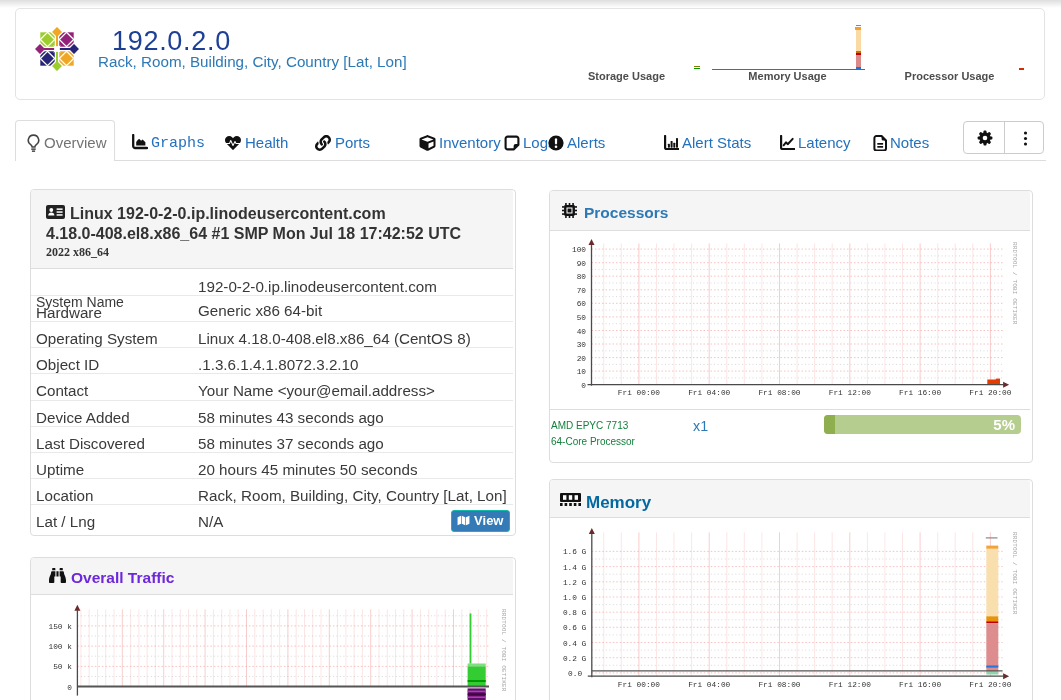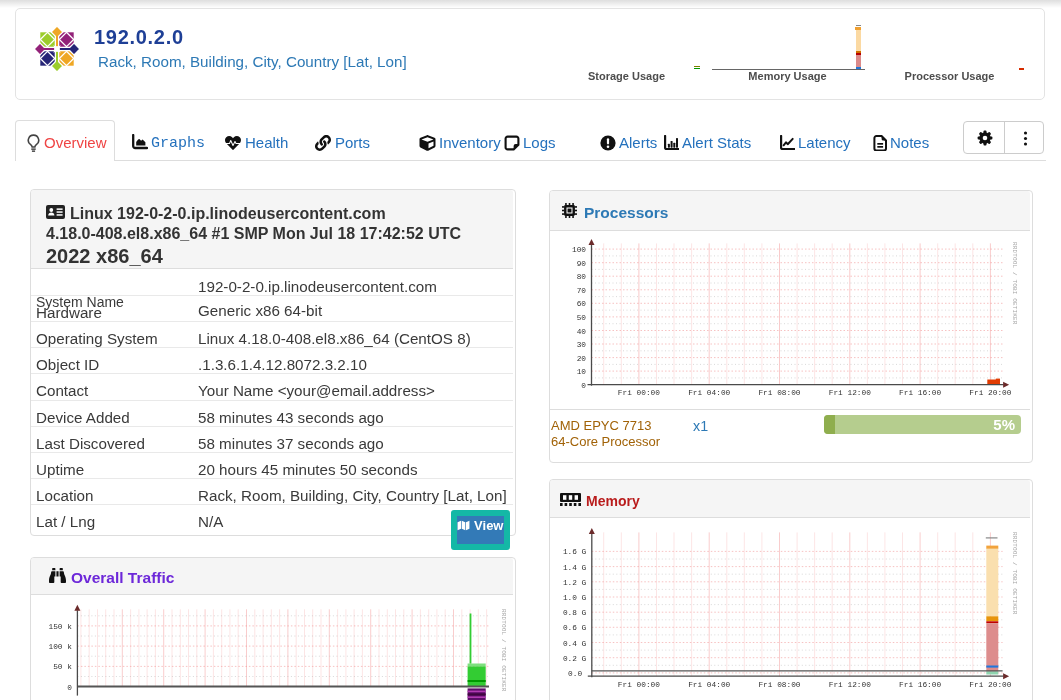--- a/index.html
+++ b/index.html
@@ -29,40 +29,40 @@
 <path d="M46.9 24 L41 29.9 L35.1 24 L41 18.1 Z" fill="#262577" stroke="#fff" stroke-width="1.25" stroke-linejoin="round"></path>
 <path d="M24 46.9 L18.1 41 L24 35.1 L29.9 41 Z" fill="#9CCD2C" stroke="#fff" stroke-width="1.25" stroke-linejoin="round"></path>
 <path d="M1.1 24 L7 18.1 L12.9 24 L7 29.9 Z" fill="#932279" stroke="#fff" stroke-width="1.25" stroke-linejoin="round"></path>
 <rect x="23" y="7" width="2" height="14.2" fill="#EFA724"></rect>
 <rect x="26.8" y="23" width="14.2" height="2" fill="#262577"></rect>
 <rect x="23" y="26.8" width="2" height="14.2" fill="#9CCD2C"></rect>
 <rect x="7" y="23" width="14.2" height="2" fill="#932279"></rect>
 <path d="M24 18.8 L25.5 22.5 L29.2 24 L25.5 25.5 L24 29.2 L22.5 25.5 L18.8 24 L22.5 22.5 Z" fill="#fff" transform="rotate(45 24 24)"></path>
 </g>
   </svg>
-<div class="abs" style="left:94px;top:26px;font-size:20px;font-weight:bold;color:#1e3f96;letter-spacing:0.7px;">192.0.2.0</div>
+<div class="abs" style="left:112px;top:26px;font-size:27px;font-weight:normal;color:#1e3f96;letter-spacing:0.7px;">192.0.2.0</div>
 <div class="abs" style="left:98px;top:53px;font-size:15.2px;color:#2d79b5;">Rack, Room, Building, City, Country [Lat, Lon]</div>
 <div class="minilabel" style="left:561px;top:69.5px;width:131px;">Storage Usage</div>
 <div class="minilabel" style="left:722px;top:69.5px;width:131px;">Memory Usage</div>
 <div class="minilabel" style="left:879px;top:69.5px;width:141px;">Processor Usage</div>
 <div class="abs" style="left:694px;top:66px;width:5.5px;height:1.3px;background:#7f7f00;"></div>
 <div class="abs" style="left:694px;top:68px;width:5.5px;height:1.4px;background:#009900;"></div>
 <div class="abs" style="left:712px;top:69px;width:153px;height:1.2px;background:#666;"></div>
 <div class="abs" style="left:856px;top:25px;width:5px;height:1px;background:#888;"></div>
 <div class="abs" style="left:854.5px;top:27px;width:6px;height:2.5px;background:#f0a030;"></div>
 <div class="abs" style="left:855.5px;top:29.5px;width:5px;height:21.5px;background:#fbd9a2;"></div>
 <div class="abs" style="left:855.5px;top:51px;width:5px;height:1.5px;background:#d07000;"></div>
 <div class="abs" style="left:855.5px;top:52.5px;width:5px;height:2px;background:#b80000;"></div>
 <div class="abs" style="left:855.5px;top:54.5px;width:5px;height:12px;background:#db8a8a;"></div>
 <div class="abs" style="left:855.5px;top:66.5px;width:5px;height:2.3px;background:#2076d8;"></div>
 <div class="abs" style="left:1019px;top:68px;width:4.5px;height:2px;background:#d62c00;"></div>
 
 <div class="abs" style="left:15px;top:159.5px;width:1031px;height:1px;background:#ddd;"></div>
 <div class="abs" style="left:15px;top:119.5px;width:100px;height:41px;background:#fff;border:1px solid #ddd;border-bottom:none;border-radius:4px 4px 0 0;box-sizing:border-box;"></div>
-<div class="tab" style="left:27px;color:#ef4444;">
+<div class="tab" style="left:27px;color:#737373;">
 <svg width="13" height="18" viewBox="0 0 12 17" style="vertical-align:-4px;margin-right:4px;">
       <path d="M6 1.1a4.9 4.9 0 0 0-2.7 9c.8.55 1.3 1.35 1.45 2.25h2.5c.15-.9.65-1.7 1.45-2.25a4.9 4.9 0 0 0-2.7-9z" fill="none" stroke="#444" stroke-width="1.5"></path>
       <line x1="3.9" y1="14.3" x2="8.1" y2="14.3" stroke="#444" stroke-width="1.4"></line>
       <line x1="4.5" y1="16.2" x2="7.5" y2="16.2" stroke="#444" stroke-width="1.4"></line>
     </svg>Overview</div>
 <div class="tab" style="left:131px;font-family:Liberation Mono, monospace;"><svg width="17" height="16" viewBox="0 0 17 16">
       <path d="M2.2 1v11a2 2 0 0 0 2 2H16" fill="none" stroke="#111" stroke-width="2.3" stroke-linecap="round"></path>
       <path d="M5.2 11.4 L5.2 8.1 C6.2 6.3 7.2 5.3 8.4 5 L10.1 6.7 L11.6 5.5 L14.4 8.3 L14.4 11.4 Z" fill="#111"></path>
     </svg>Graphs</div>
 <div class="tab" style="left:224px;"><svg width="18" height="16" viewBox="0 0 512 512">
@@ -71,21 +71,21 @@
 <div class="tab" style="left:314px;"><svg width="18" height="16" viewBox="0 0 512 512">
       <path fill="#111" d="M326.612 185.391c59.747 59.809 58.927 155.698.36 214.59-.11.12-.24.25-.36.37l-67.2 67.2c-59.27 59.27-155.699 59.262-214.96 0-59.27-59.26-59.27-155.7 0-214.96l37.106-37.106c9.84-9.84 26.786-3.3 27.294 10.606.648 17.722 3.826 35.527 9.69 52.721 1.986 5.822.567 12.262-3.783 16.612l-13.087 13.087c-28.026 28.026-28.905 73.66-1.155 101.96 28.024 28.579 74.086 28.749 102.325.51l67.2-67.19c28.191-28.191 28.073-73.757 0-101.83-3.701-3.694-7.429-6.564-10.341-8.569a16.037 16.037 0 0 1-6.947-12.606c-.396-10.567 3.348-21.456 11.698-29.806l21.054-21.055c5.521-5.521 14.182-6.199 20.584-1.731a152.482 152.482 0 0 1 20.522 17.197zM467.547 44.449c-59.261-59.262-155.69-59.27-214.96 0l-67.2 67.2c-.12.12-.25.25-.36.37-58.566 58.892-59.387 154.781.36 214.59a152.454 152.454 0 0 0 20.521 17.196c6.402 4.468 15.064 3.789 20.584-1.731l21.054-21.055c8.35-8.35 12.094-19.239 11.698-29.806a16.037 16.037 0 0 0-6.947-12.606c-2.912-2.005-6.64-4.875-10.341-8.569-28.073-28.073-28.191-73.639 0-101.83l67.2-67.19c28.239-28.239 74.3-28.069 102.325.51 27.75 28.3 26.872 73.934-1.155 101.96l-13.087 13.087c-4.35 4.35-5.769 10.79-3.783 16.612 5.864 17.194 9.042 34.999 9.69 52.721.509 13.906 17.454 20.446 27.294 10.606l37.106-37.106c59.271-59.259 59.271-155.699.001-214.959z"></path>
     </svg>Ports</div>
 <div class="tab" style="left:395px;padding-left:24px;"><svg width="17" height="16" viewBox="0 0 512 512">
       <path fill="#111" d="M239.1 6.3l-208 78c-18.7 7-31.1 25-31.1 45v225.1c0 18.2 10.3 34.8 26.5 42.9l208 104c13.5 6.8 29.4 6.8 42.9 0l208-104c16.3-8.1 26.5-24.8 26.5-42.9V129.3c0-20-12.4-37.9-31.1-44.9l-208-78C262 2.2 250 2.2 239.1 6.3zM256 68.4l192 72v1.1l-192 78-192-78v-1.1l192-72zm32 356V275.5l160-65v133.9l-160 80z"></path>
     </svg>Inventory</div>
 <div class="tab" style="left:504px;"><svg width="16" height="16" viewBox="0 0 16 16">
       <path d="M3.6 1.6h8.8a2 2 0 0 1 2 2v6.1l-4.7 4.7H3.6a2 2 0 0 1-2-2V3.6a2 2 0 0 1 2-2z" fill="none" stroke="#111" stroke-width="2.1"></path>
       <path d="M14.6 9l-5 5v-3a2 2 0 0 1 2-2z" fill="#111"></path>
     </svg>Logs</div>
-<div class="tab" style="left:600px;"><svg width="16" height="16" viewBox="0 0 16 16">
+<div class="tab" style="left:548px;"><svg width="16" height="16" viewBox="0 0 16 16">
       <circle cx="8" cy="8" r="7.6" fill="#111"></circle>
       <rect x="6.9" y="3.2" width="2.2" height="6.2" rx="1.1" fill="#fff"></rect>
       <circle cx="8" cy="11.8" r="1.3" fill="#fff"></circle>
     </svg>Alerts</div>
 <div class="tab" style="left:663px;"><svg width="16" height="16" viewBox="0 0 16 16">
       <path d="M2.1 1v11.4a1.6 1.6 0 0 0 1.6 1.6H15.6" fill="none" stroke="#111" stroke-width="2.2" stroke-linecap="round"></path>
       <rect x="4.9" y="8.7" width="2" height="4" rx="0.6" fill="#111"></rect>
       <rect x="7.6" y="6" width="2" height="6.7" rx="0.6" fill="#111"></rect>
       <rect x="10.3" y="7.7" width="2" height="5" rx="0.6" fill="#111"></rect>
       <rect x="13" y="3" width="2" height="9.7" rx="0.6" fill="#111"></rect>
@@ -129,51 +129,51 @@
 <svg class="abs" style="left:46px;top:205px;" width="19" height="14" viewBox="0 0 19 14">
     <rect x="0" y="0" width="19" height="14" rx="2" fill="#222"></rect>
     <circle cx="5.3" cy="5" r="1.9" fill="#fff"></circle>
     <path d="M2.2 10.6c0-1.9 1.4-3 3.1-3s3.1 1.1 3.1 3z" fill="#fff"></path>
     <rect x="10.6" y="3.4" width="6" height="1.5" fill="#fff"></rect>
     <rect x="10.6" y="6.3" width="6" height="1.5" fill="#fff"></rect>
     <rect x="10.6" y="9.2" width="6" height="1.5" fill="#fff"></rect>
   </svg>
 <div class="abs" style="left:70px;top:204.5px;font-size:16px;font-weight:bold;color:#333;">Linux 192-0-2-0.ip.linodeusercontent.com</div>
 <div class="abs" style="left:46px;top:224.5px;font-size:16px;font-weight:bold;color:#333;">4.18.0-408.el8.x86_64 #1 SMP Mon Jul 18 17:42:52 UTC</div>
-<div class="abs" style="left:46px;top:244.5px;font-size:20px;font-weight:bold;color:#333;">2022 x86_64</div>
+<div class="abs" style="left:46px;top:244.5px;font-size:12px;font-weight:bold;color:#333;font-family:Liberation Serif, serif;">2022 x86_64</div>
 <div class="abs" style="left:36px;top:294px;font-size:14px;color:#3a3a3a;">System Name</div>
 <div class="abs" style="left:198px;top:277.5px;font-size:15.2px;color:#3a3a3a;">192-0-2-0.ip.linodeusercontent.com</div>
 <div class="abs" style="left:36px;top:303.7px;font-size:15.2px;color:#3a3a3a;">Hardware</div>
 <div class="abs" style="left:198px;top:302px;font-size:15.2px;color:#3a3a3a;">Generic x86 64-bit</div>
 <div class="abs" style="left:31px;top:294.7px;width:482px;height:1px;background:#e9e9e9;"></div>
 <div class="abs" style="left:36px;top:329.9px;font-size:15.2px;color:#3a3a3a;">Operating System</div>
 <div class="abs" style="left:198px;top:329.9px;font-size:15.2px;color:#3a3a3a;">Linux 4.18.0-408.el8.x86_64 (CentOS 8)</div>
 <div class="abs" style="left:31px;top:320.9px;width:482px;height:1px;background:#e9e9e9;"></div>
 <div class="abs" style="left:36px;top:356.1px;font-size:15.2px;color:#3a3a3a;">Object ID</div>
-<div class="abs" style="left:198px;top:356.1px;font-size:15.2px;color:#3a3a3a;">.1.3.6.1.4.12.8072.3.2.10</div>
+<div class="abs" style="left:198px;top:356.1px;font-size:15.2px;color:#3a3a3a;">.1.3.6.1.4.1.8072.3.2.10</div>
 <div class="abs" style="left:31px;top:347.1px;width:482px;height:1px;background:#e9e9e9;"></div>
 <div class="abs" style="left:36px;top:382.3px;font-size:15.2px;color:#3a3a3a;">Contact</div>
 <div class="abs" style="left:198px;top:382.3px;font-size:15.2px;color:#3a3a3a;">Your Name &lt;your@email.address&gt;</div>
 <div class="abs" style="left:31px;top:373.3px;width:482px;height:1px;background:#e9e9e9;"></div>
 <div class="abs" style="left:36px;top:408.5px;font-size:15.2px;color:#3a3a3a;">Device Added</div>
 <div class="abs" style="left:198px;top:408.5px;font-size:15.2px;color:#3a3a3a;">58 minutes 43 seconds ago</div>
 <div class="abs" style="left:31px;top:399.5px;width:482px;height:1px;background:#e9e9e9;"></div>
 <div class="abs" style="left:36px;top:434.7px;font-size:15.2px;color:#3a3a3a;">Last Discovered</div>
 <div class="abs" style="left:198px;top:434.7px;font-size:15.2px;color:#3a3a3a;">58 minutes 37 seconds ago</div>
 <div class="abs" style="left:31px;top:425.7px;width:482px;height:1px;background:#e9e9e9;"></div>
 <div class="abs" style="left:36px;top:460.9px;font-size:15.2px;color:#3a3a3a;">Uptime</div>
 <div class="abs" style="left:198px;top:460.9px;font-size:15.2px;color:#3a3a3a;">20 hours 45 minutes 50 seconds</div>
 <div class="abs" style="left:31px;top:451.9px;width:482px;height:1px;background:#e9e9e9;"></div>
 <div class="abs" style="left:36px;top:487.1px;font-size:15.2px;color:#3a3a3a;">Location</div>
 <div class="abs" style="left:198px;top:487.1px;font-size:15.2px;color:#3a3a3a;">Rack, Room, Building, City, Country [Lat, Lon]</div>
 <div class="abs" style="left:31px;top:478.1px;width:482px;height:1px;background:#e9e9e9;"></div>
 <div class="abs" style="left:36px;top:513.3px;font-size:15.2px;color:#3a3a3a;">Lat / Lng</div>
 <div class="abs" style="left:198px;top:513.3px;font-size:15.2px;color:#3a3a3a;">N/A</div>
 <div class="abs" style="left:31px;top:504.3px;width:482px;height:1px;background:#e9e9e9;"></div>
-<div class="abs" style="left:451px;top:510px;width:59px;height:40px;background:#337ab7;border:6px solid #14b8a6;border-radius:3px;box-sizing:border-box;text-align:center;color:#fff;font-size:13px;font-weight:bold;line-height:20px;">
+<div class="abs" style="left:451px;top:510px;width:59px;height:22px;background:#337ab7;border:1px solid #14b8a6;border-radius:3px;box-sizing:border-box;text-align:center;color:#fff;font-size:13px;font-weight:bold;line-height:20px;">
 <svg width="13" height="11" viewBox="0 0 15 13" style="vertical-align:-1px;">
       <path d="M0.5 2.6 L4.6 1 V10.4 L0.5 12 Z" fill="#fff"></path>
       <path d="M5.4 1 L9.6 2.6 V12 L5.4 10.4 Z" fill="#fff"></path>
       <path d="M10.4 2.6 L14.5 1 V10.4 L10.4 12 Z" fill="#fff"></path>
     </svg> View</div>
 
 <div class="card" style="left:30px;top:557px;width:484px;height:200px;"></div>
 <div class="abs" style="left:31px;top:558px;width:482px;height:36.5px;background:#f5f5f5;border-bottom:1px solid #ddd;border-radius:3px 3px 0 0;box-sizing:border-box;"></div>
 <svg class="abs" style="left:49px;top:567px;" width="17" height="17" viewBox="0 0 512 512">
     <path fill="#111" d="M416 48c0-8.8-7.2-16-16-16h-64c-8.8 0-16 7.2-16 16v48h96V48zM63.91 159.99C61.4 253.84 3.46 274.22 0 404v44c0 17.67 14.33 32 32 32h96c17.67 0 32-14.33 32-32V288h32V128H95.84c-17.63 0-31.45 14.37-31.93 31.99zm384.18 0c-.48-17.62-14.3-31.99-31.93-31.99H320v160h32v160c0 17.67 14.33 32 32 32h96c17.67 0 32-14.33 32-32v-44c-3.46-129.78-61.4-150.16-63.91-244.01zM176 32h-64c-8.8 0-16 7.2-16 16v48h96V48c0-8.8-7.2-16-16-16zm48 256h64V128h-64v160z"></path>
@@ -196,21 +196,21 @@
       <line x1="13.6" y1="4.2" x2="16" y2="4.2"></line>
       <line x1="13.6" y1="8" x2="16" y2="8"></line>
       <line x1="13.6" y1="11.8" x2="16" y2="11.8"></line>
     </g>
     <rect x="2.2" y="2.2" width="11.6" height="11.6" rx="1.5" fill="#111"></rect>
     <rect x="4.8" y="4.8" width="6.4" height="6.4" fill="#fff"></rect>
     <rect x="5.9" y="5.9" width="4.2" height="4.2" fill="#111"></rect>
   </svg>
 <div class="abs" style="left:584px;top:204px;font-size:15.5px;font-weight:bold;color:#2d79b5;">Processors</div>
 <div class="abs" style="left:550px;top:409px;width:480px;height:1px;background:#ddd;"></div>
-<div class="abs" style="left:551px;top:418px;font-size:13px;color:#a16207;line-height:15.5px;">AMD EPYC 7713<br>64-Core Processor</div>
+<div class="abs" style="left:551px;top:418px;font-size:10px;color:#15803d;line-height:15.5px;">AMD EPYC 7713<br>64-Core Processor</div>
 <div class="abs" style="left:693px;top:418px;font-size:14.3px;color:#2d79b5;">x1</div>
 <div class="abs" style="left:824px;top:415px;width:197px;height:19px;background:#b5cd8e;border-radius:4px;overflow:hidden;">
 <div style="position:absolute;left:0;top:0;width:11px;height:19px;background:#8fae4e;"></div>
 <div style="position:absolute;right:6px;top:1px;font-size:15px;font-weight:bold;color:#fff;">5%</div>
   </div>
 
 <div class="card" style="left:549px;top:479px;width:482px;height:260px;"></div>
 <div class="abs" style="left:550px;top:480px;width:480px;height:38px;background:#f5f5f5;border-bottom:1px solid #ddd;border-radius:3px 3px 0 0;box-sizing:border-box;"></div>
 <svg class="abs" style="left:560px;top:492px;" width="21" height="15" viewBox="0 0 21 15">
     <rect x="0" y="1" width="21" height="9" rx="1" fill="#111"></rect>
@@ -218,21 +218,21 @@
     <rect x="8.8" y="3.2" width="3.4" height="4.6" fill="#fff"></rect>
     <rect x="14.6" y="3.2" width="3.4" height="4.6" fill="#fff"></rect>
     <g fill="#111">
       <rect x="0" y="11" width="2.6" height="3"></rect>
       <rect x="4.6" y="11" width="2.6" height="3"></rect>
       <rect x="9.2" y="11" width="2.6" height="3"></rect>
       <rect x="13.8" y="11" width="2.6" height="3"></rect>
       <rect x="18.4" y="11" width="2.6" height="3"></rect>
     </g>
   </svg>
-<div class="abs" style="left:586px;top:493px;font-size:14px;font-weight:bold;color:#b91c1c;">Memory</div>
+<div class="abs" style="left:586px;top:493px;font-size:17px;font-weight:bold;color:#0369a1;">Memory</div>
 <svg class="abs" style="left:552px;top:236px;" width="470" height="166" viewBox="0 0 470 166">
     <line x1="51.7" y1="7.4" x2="51.7" y2="148.7" stroke="rgba(246,168,168,0.30)" stroke-width="1"></line>
     <line x1="69.3" y1="7.4" x2="69.3" y2="148.7" stroke="rgba(246,168,168,0.30)" stroke-width="1"></line>
     <line x1="86.9" y1="7.4" x2="86.9" y2="148.7" stroke="rgba(240,130,130,0.42)" stroke-width="1"></line>
     <line x1="104.5" y1="7.4" x2="104.5" y2="148.7" stroke="rgba(246,168,168,0.30)" stroke-width="1"></line>
     <line x1="122.0" y1="7.4" x2="122.0" y2="148.7" stroke="rgba(246,168,168,0.30)" stroke-width="1"></line>
     <line x1="139.6" y1="7.4" x2="139.6" y2="148.7" stroke="rgba(246,168,168,0.30)" stroke-width="1"></line>
     <line x1="157.2" y1="7.4" x2="157.2" y2="148.7" stroke="rgba(240,130,130,0.42)" stroke-width="1"></line>
     <line x1="174.8" y1="7.4" x2="174.8" y2="148.7" stroke="rgba(246,168,168,0.30)" stroke-width="1"></line>
     <line x1="192.3" y1="7.4" x2="192.3" y2="148.7" stroke="rgba(246,168,168,0.30)" stroke-width="1"></line>

